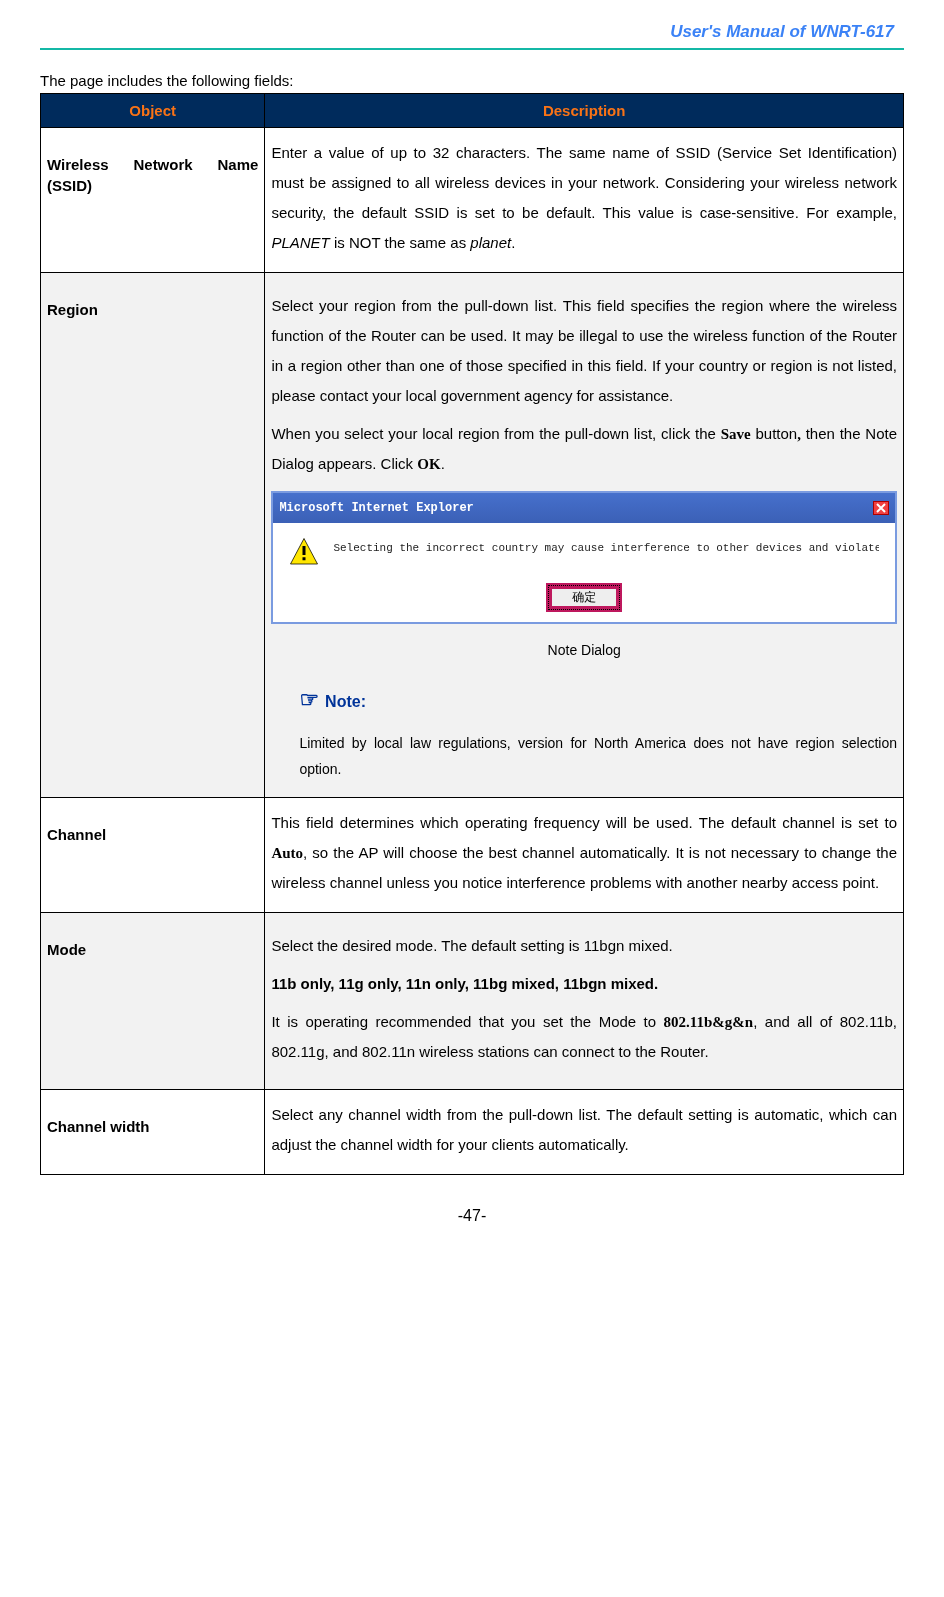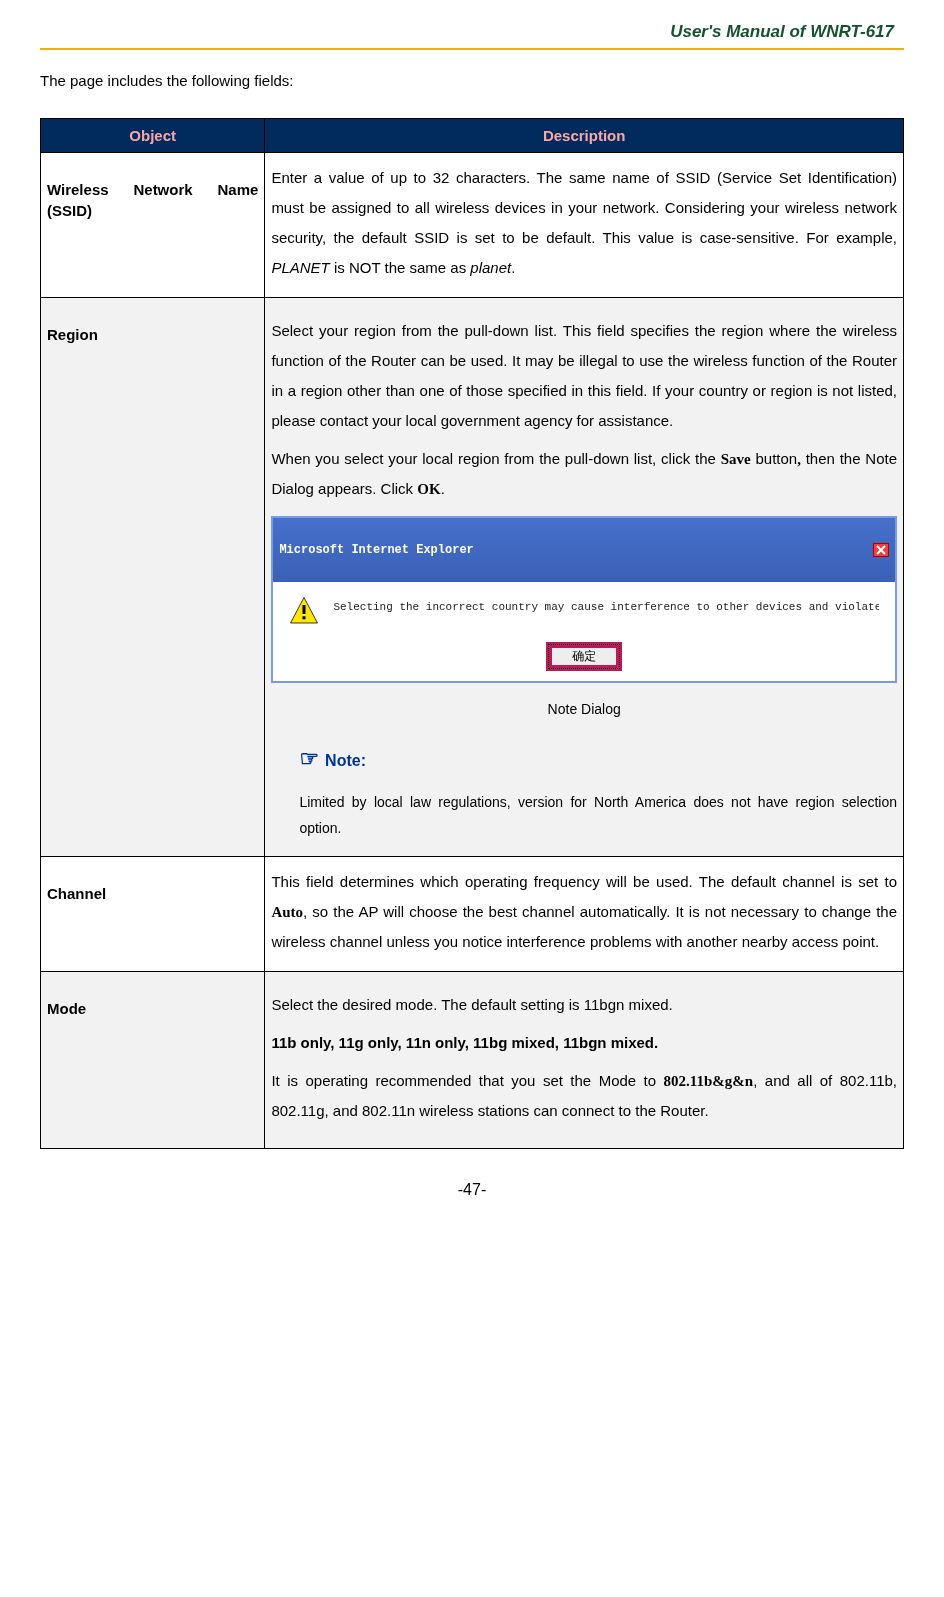--- a/index.html
+++ b/index.html
@@ -6,46 +6,46 @@
   body {
     font-family: Arial, "Helvetica Neue", Helvetica, sans-serif;
     font-size: 15px;
     color: #000;
     margin: 0;
     padding: 20px 40px 30px 40px;
     width: 944px;
     line-height: 1.4;
   }
   .header-title {
-    color: #14532d;
+    color: #3b82f6;
     font-weight: bold;
     font-style: italic;
     font-size: 17px;
     text-align: right;
     padding-right: 10px;
-    border-bottom: 2px solid #eab308;
+    border-bottom: 2px solid #14b8a6;
     padding-bottom: 4px;
     margin-bottom: 20px;
   }
   .intro {
     font-size: 15px;
-    margin-bottom: 27px;
+    margin-bottom: 2px;
   }
   table.main {
     width: 100%;
     border-collapse: collapse;
     table-layout: fixed;
   }
   table.main th, table.main td {
     border: 1px solid #000;
     vertical-align: top;
   }
   table.main th {
     background: #002b5c;
-    color: #fca5a5;
+    color: #f97316;
     font-weight: bold;
     text-align: center;
     padding: 6px;
     font-size: 15px;
   }
   table.main th.obj-col { width: 26%; }
   table.main th.desc-col { width: 74%; }
   td.obj {
     font-weight: bold;
     padding: 26px 6px;
@@ -70,21 +70,21 @@
     margin: 12px 0;
     border: 2px solid #7a9be0;
     background: #fff;
     position: relative;
     font-size: 12px;
   }
   .dialog-titlebar {
     background: linear-gradient(#4670cc,#3b60b6);
     color: #fff;
     font-weight: bold;
-    padding: 20px 6px;
+    padding: 3px 6px;
     font-size: 12px;
     display: flex;
     justify-content: space-between;
     align-items: center;
     font-family: 'SimSun','Courier New',monospace;
   }
   .dialog-close {
     background: #f04040;
     border: 1px solid #a00;
     width: 16px; height: 14px;
@@ -208,16 +208,20 @@
       <td class="obj nojust">Mode</td>
       <td class="desc">
         <p class="para">Select the desired mode. The default setting is 11bgn mixed.</p>
         <p class="para mode-list">11b only, 11g only, 11n only, 11bg mixed, 11bgn mixed.</p>
         <p class="para">
           <span>It is operating recommended that you set the Mode to </span><span class="bold">802.11b&amp;g&amp;n</span><span>, and all of 802.11b, 802.11g, and 802.11n wireless stations can connect to the Router.</span>
         </p>
       </td>
     </tr>
 
+    <tr>
+      <td class="obj nojust">Channel width</td>
+      <td class="desc">Select any channel width from the pull-down list. The default setting is automatic, which can adjust the channel width for your clients automatically.</td>
+    </tr>
   </tbody>
 </table>
 
 <div class="footer">-47-</div>
 
 </body></html>

